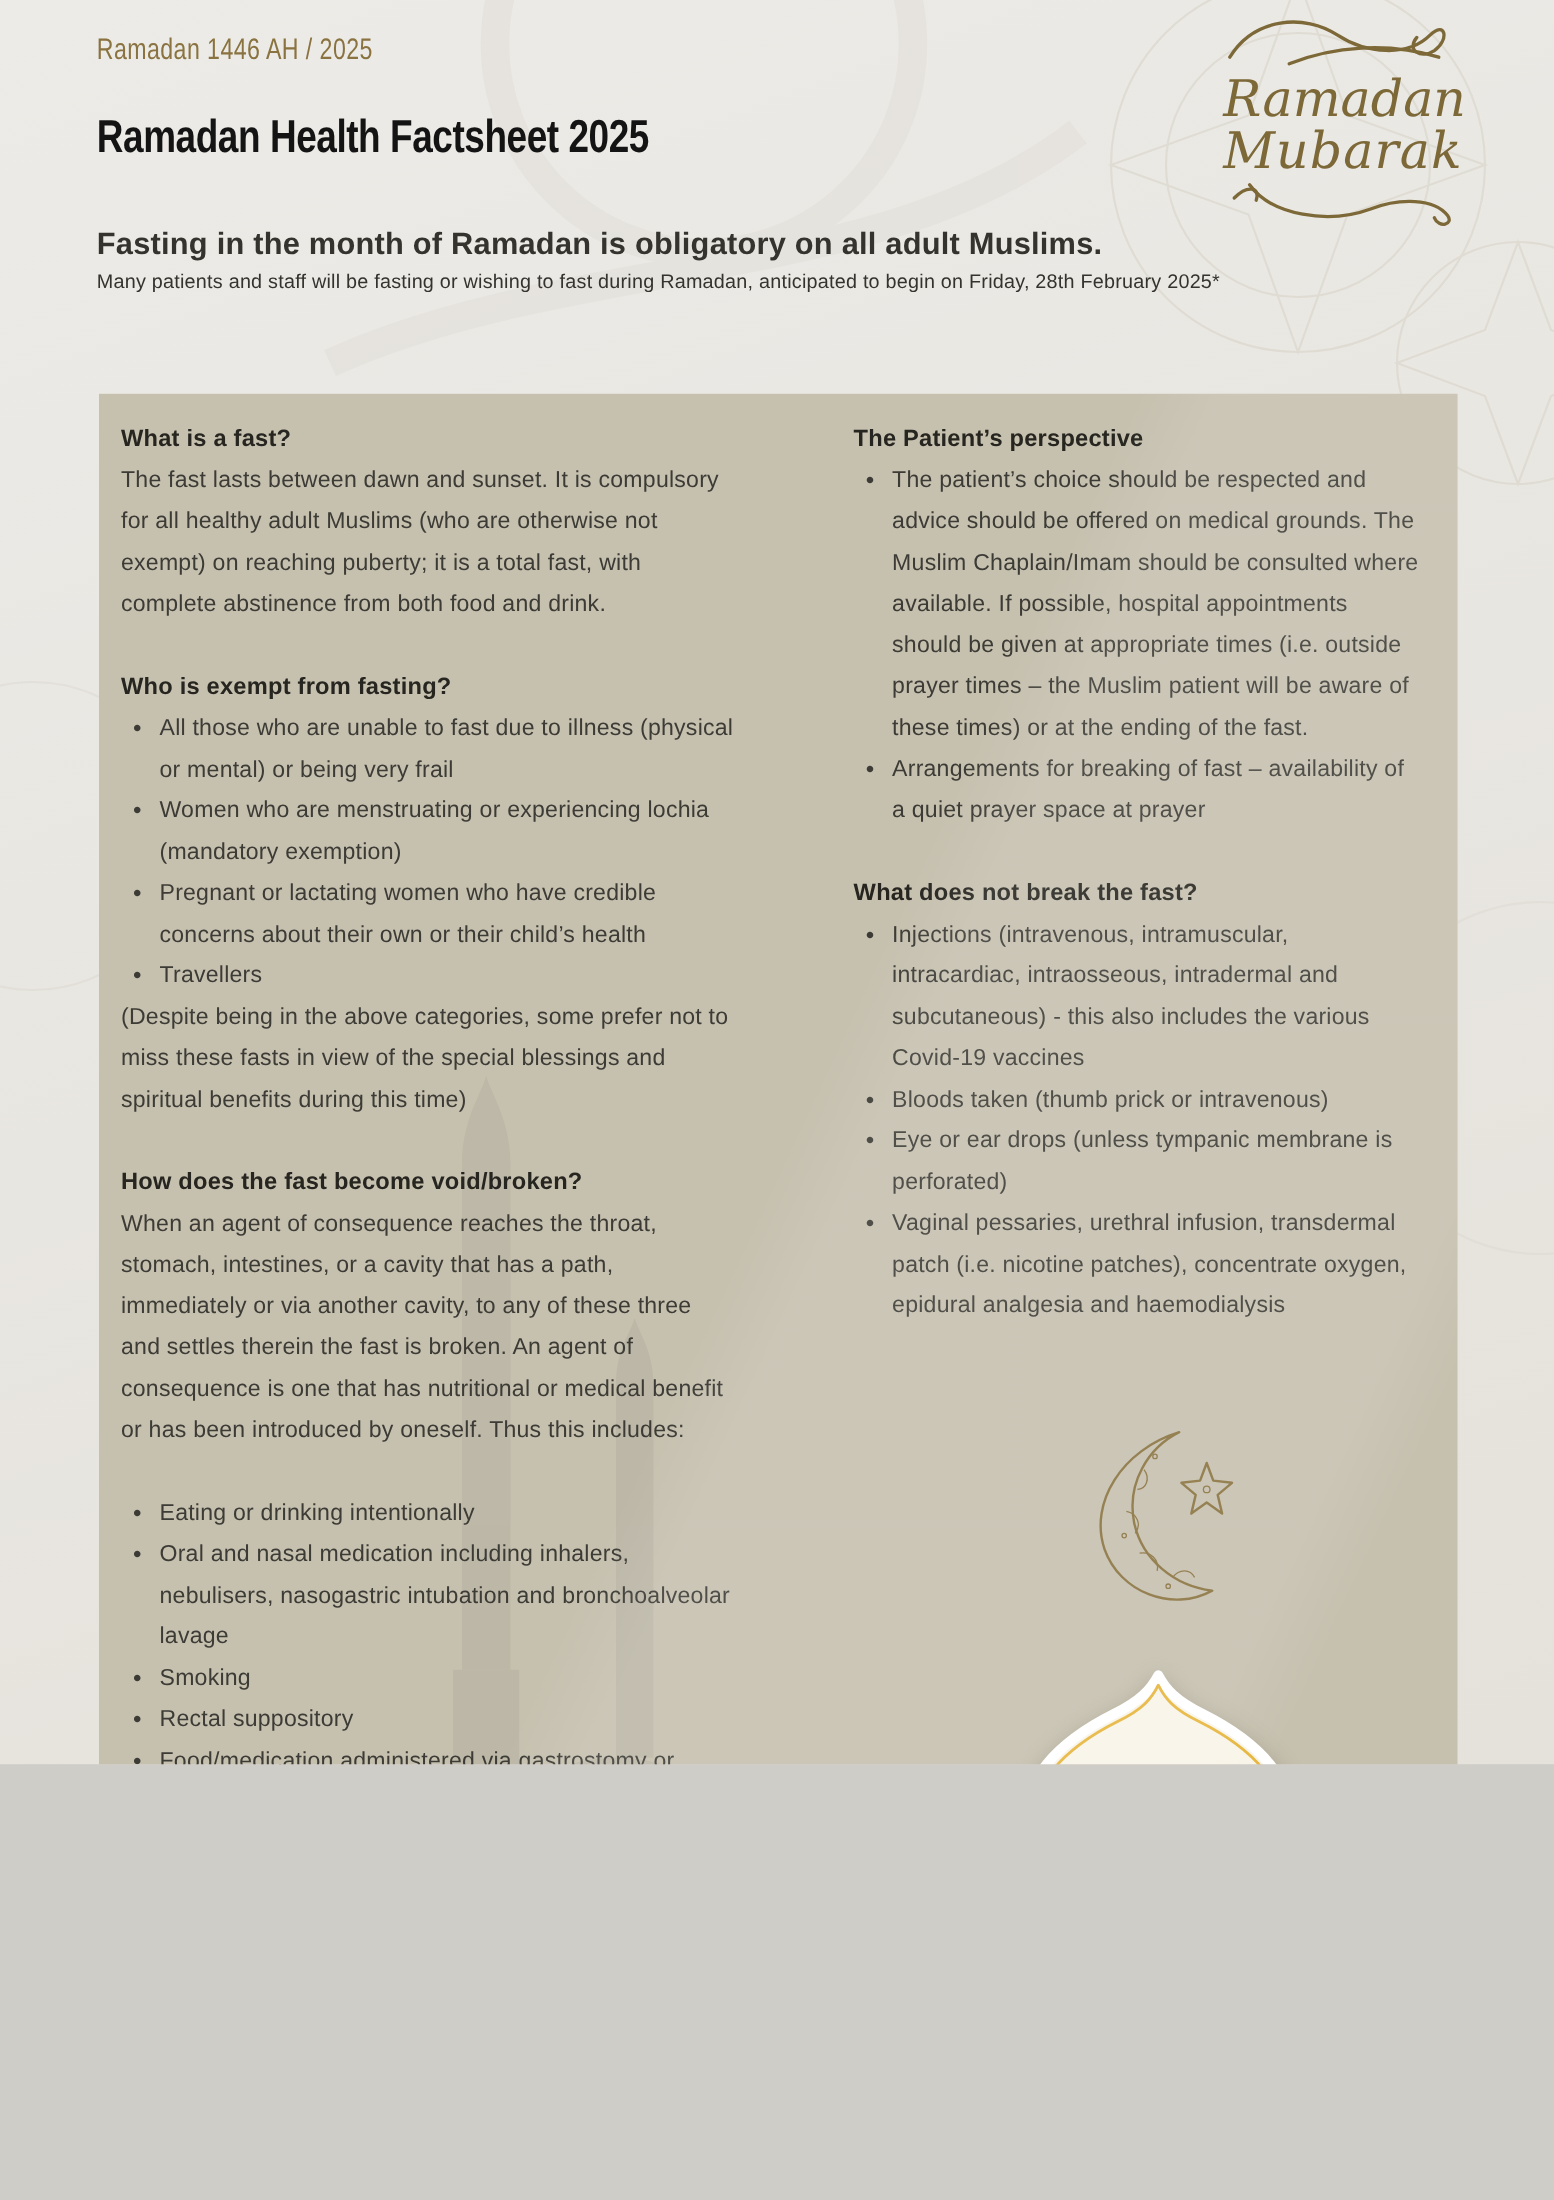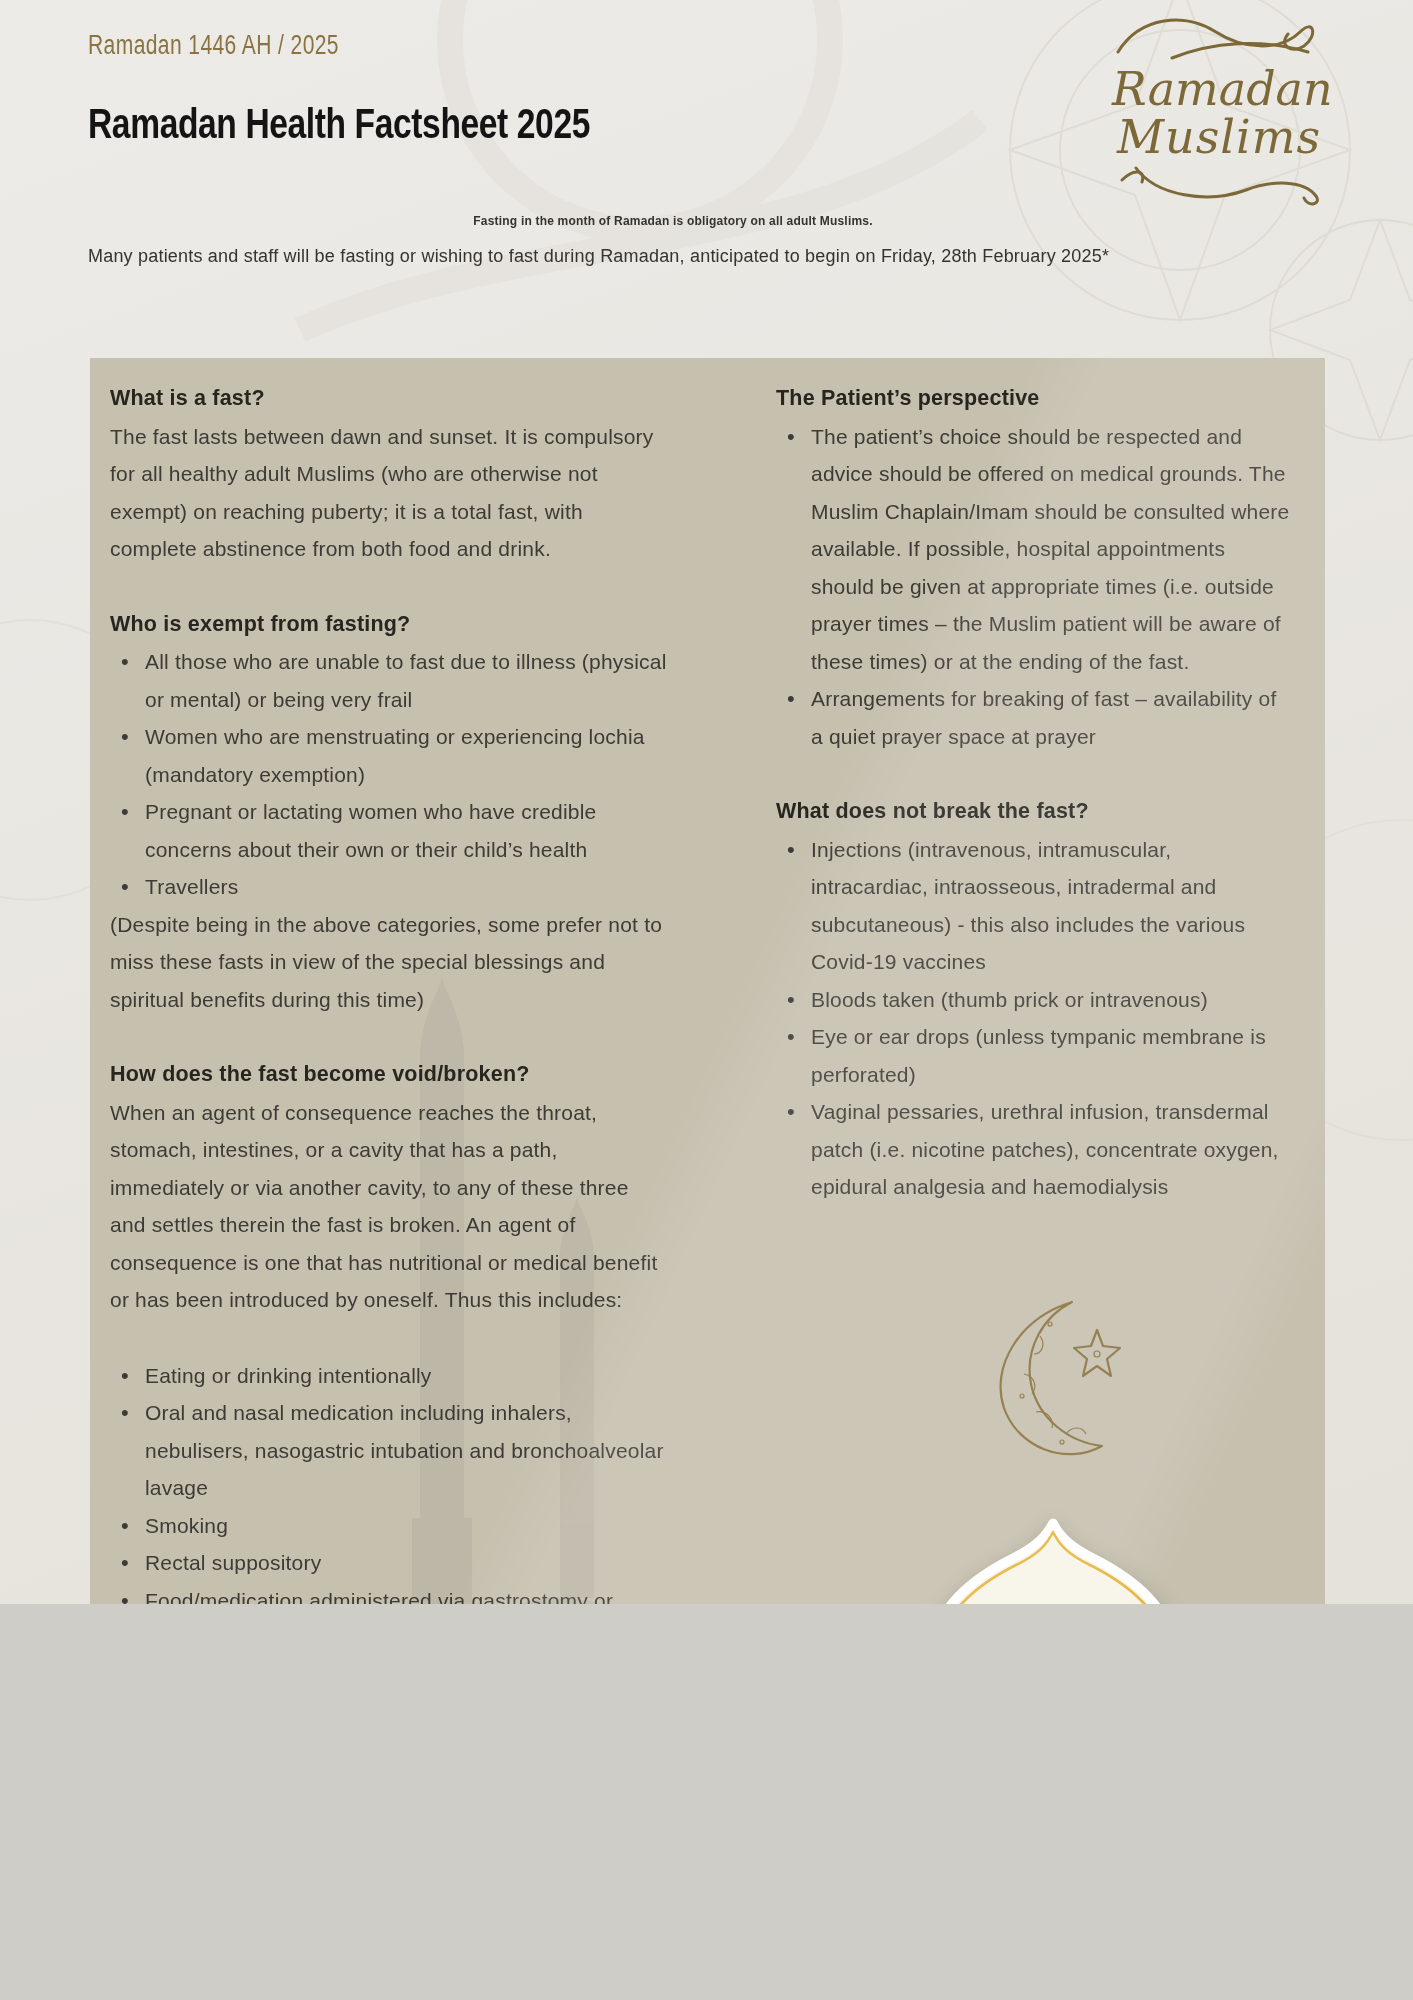--- a/index.html
+++ b/index.html
@@ -27,21 +27,21 @@
     font-size:27px;color:var(--gold);font-weight:500;
     transform:scaleX(0.78);transform-origin:left top;letter-spacing:0.5px;white-space:nowrap;
   }
   .title{
     position:absolute;left:88px;top:100px;margin:0;
     font-size:42px;font-weight:bold;color:var(--title);letter-spacing:-0.5px;
     transform:scaleX(0.8);transform-origin:left top;white-space:nowrap;
   }
   .intro{position:absolute;left:88px;top:204px;width:1170px;color:#34332e;}
   .intro p{margin:0;line-height:35px;}
-  .intro-bold{font-size:12px;font-weight:bold;letter-spacing:0.2px;text-align:center;}
+  .intro-bold{font-size:28px;font-weight:bold;letter-spacing:0.2px;}
   .intro-line{font-size:18px;font-weight:400;letter-spacing:0.2px;}
   .logo{position:absolute;left:1112px;top:8px;width:214px;text-align:center;color:var(--calli);}
   .logo-word{font-family:"DejaVu Serif","Liberation Serif",serif;font-style:italic;font-size:46px;line-height:50px;}
   .logo-word.second{margin-top:-2px;letter-spacing:1px;}
   .flourish{display:block;margin:0 auto;}
   .panel{
     position:absolute;left:90px;top:358px;width:1235px;height:1566px;
     background:var(--panel);overflow:hidden;
   }
   .panel::after{
@@ -97,21 +97,21 @@
   <h1 class="title">Ramadan Health Factsheet 2025</h1>
 
   <div class="logo">
     <svg class="flourish" width="214" height="56" viewBox="0 0 214 56">
       <g stroke="var(--calli)" stroke-width="3" fill="none" stroke-linecap="round">
         <path d="M6,44 C28,8 74,4 104,24 C130,41 168,44 188,24 C202,10 206,28 192,38 C180,46 166,38 176,26"></path>
         <path d="M60,50 C100,34 150,30 196,44"></path>
       </g>
     </svg>
     <div class="logo-word">Ramadan</div>
-    <div class="logo-word second">Muslims</div>
+    <div class="logo-word second">Mubarak</div>
     <svg class="flourish" width="214" height="46" viewBox="0 0 214 46">
       <g stroke="var(--calli)" stroke-width="3" fill="none" stroke-linecap="round">
         <path d="M24,6 C44,34 96,42 134,28 C160,18 192,18 204,34 C210,42 196,46 192,36"></path>
         <path d="M10,18 C22,6 34,8 30,20"></path>
       </g>
     </svg>
   </div>
 
   <div class="intro">
     <p class="intro-bold">Fasting in the month of Ramadan is obligatory on all adult Muslims.</p>

